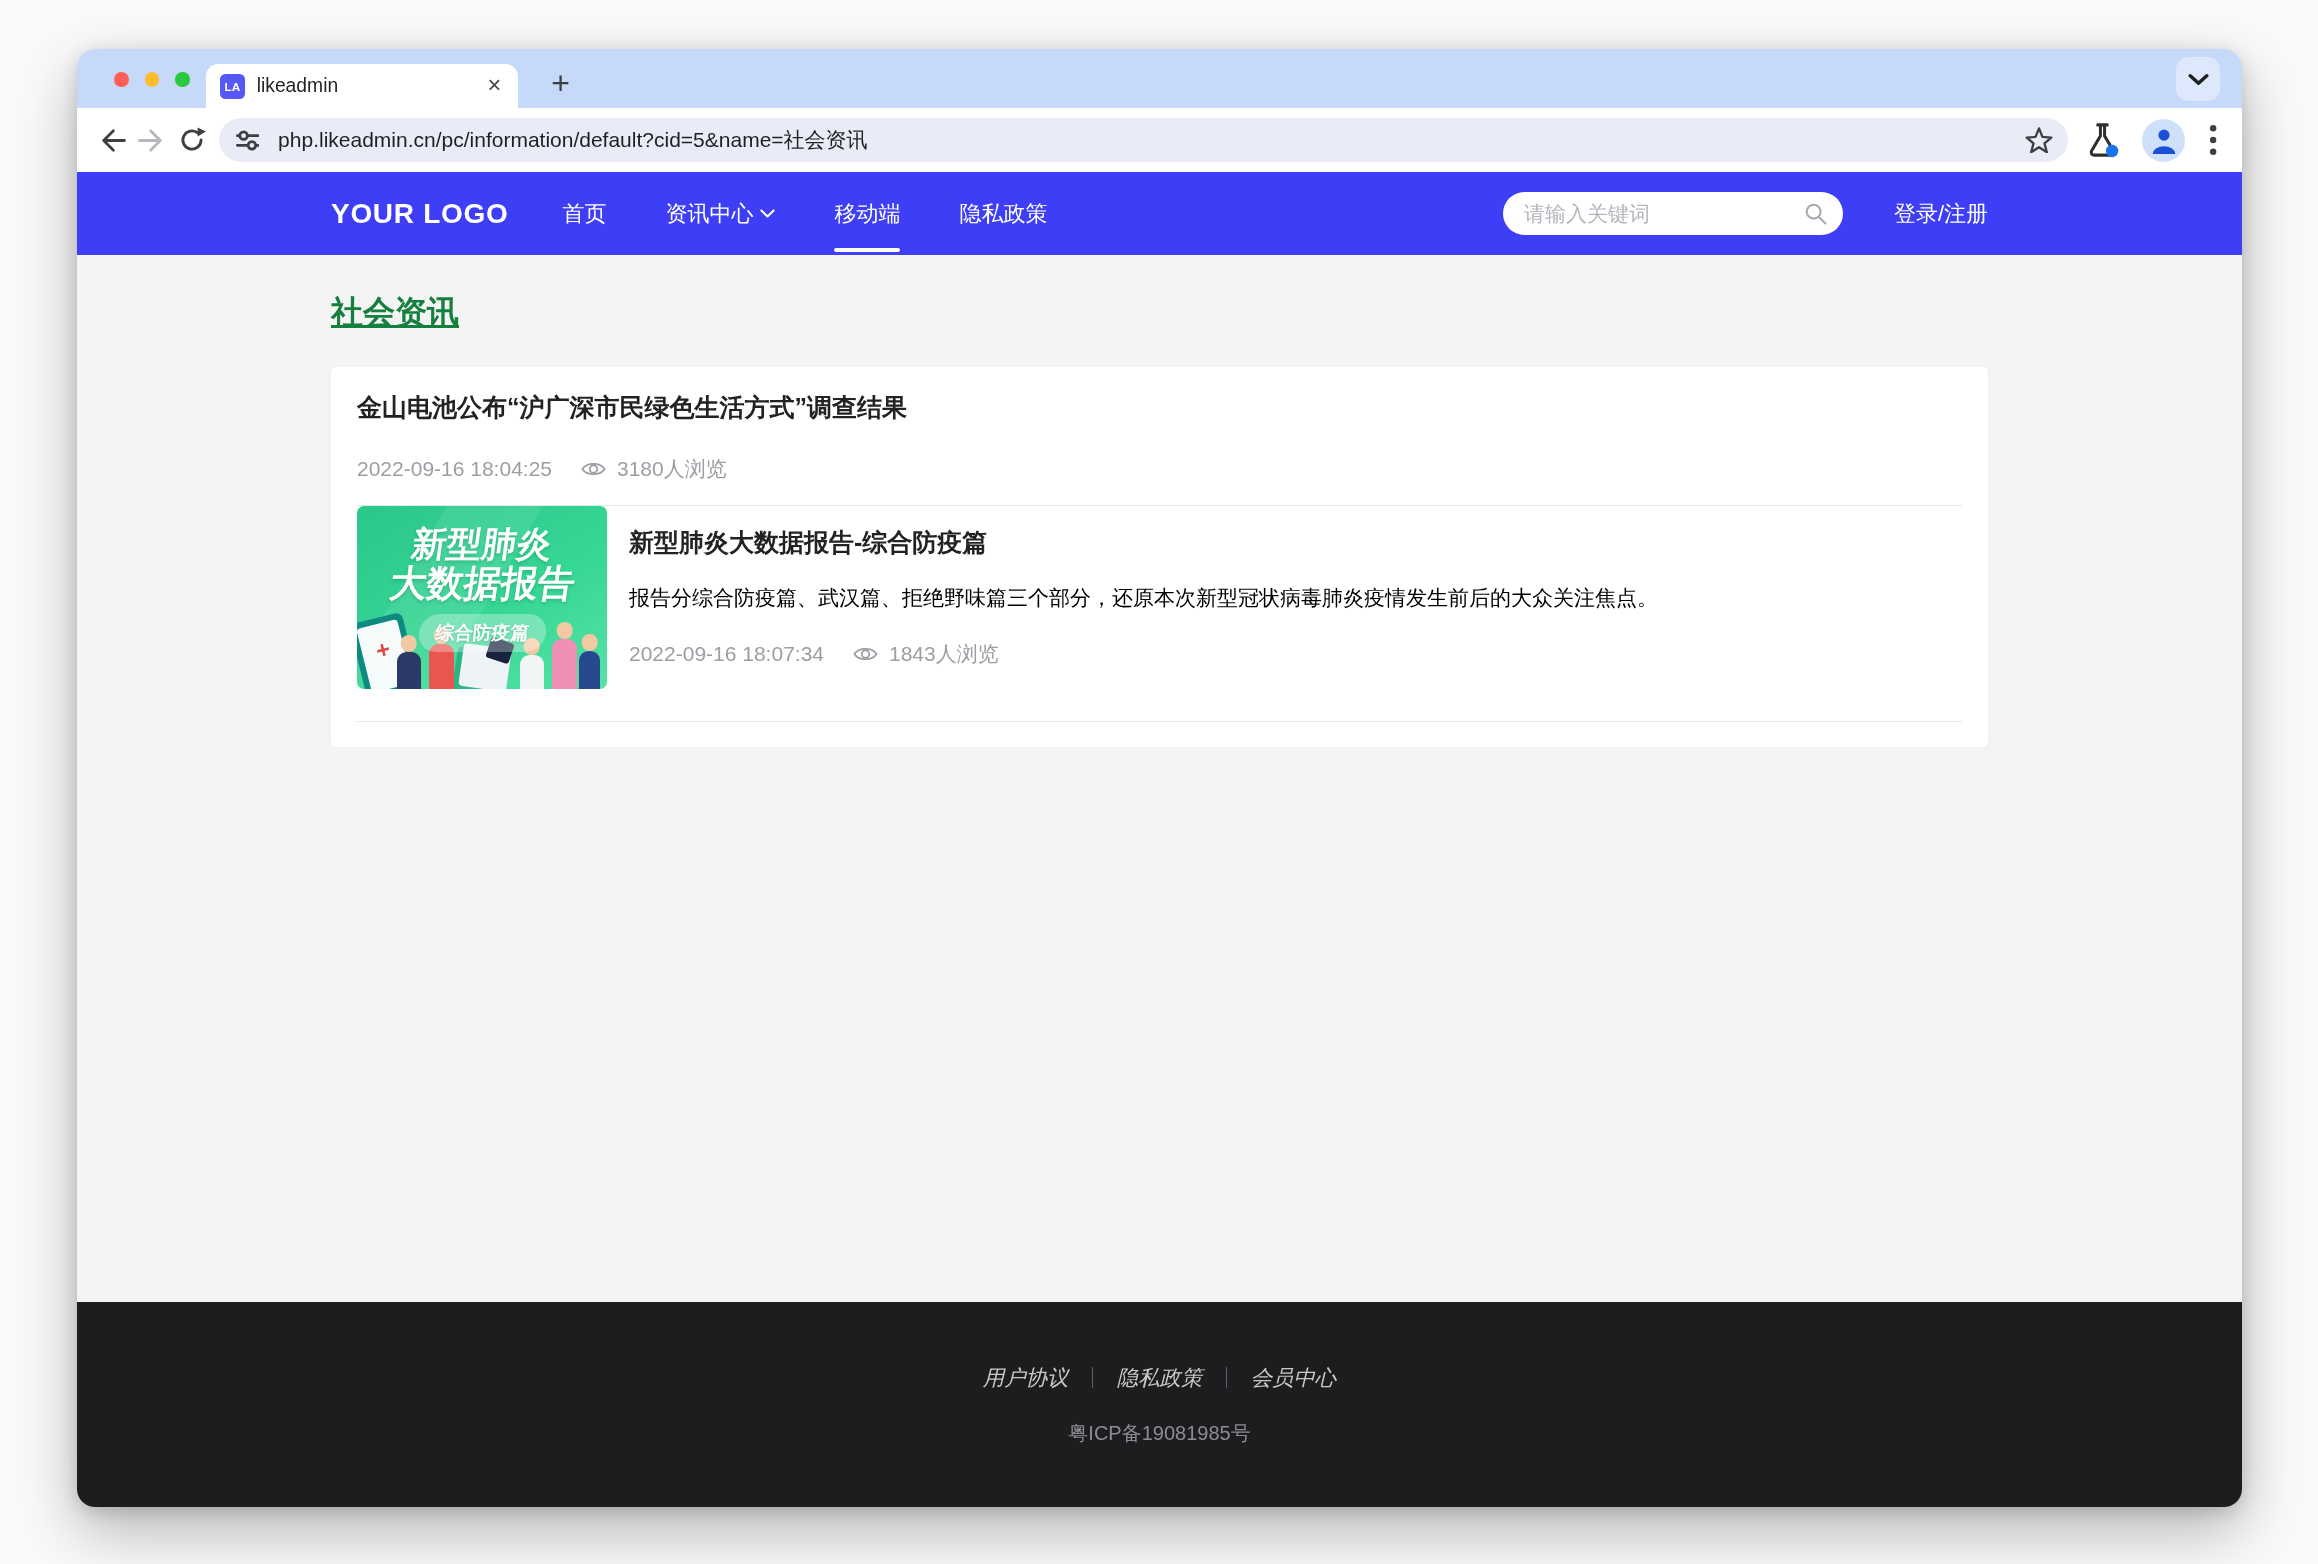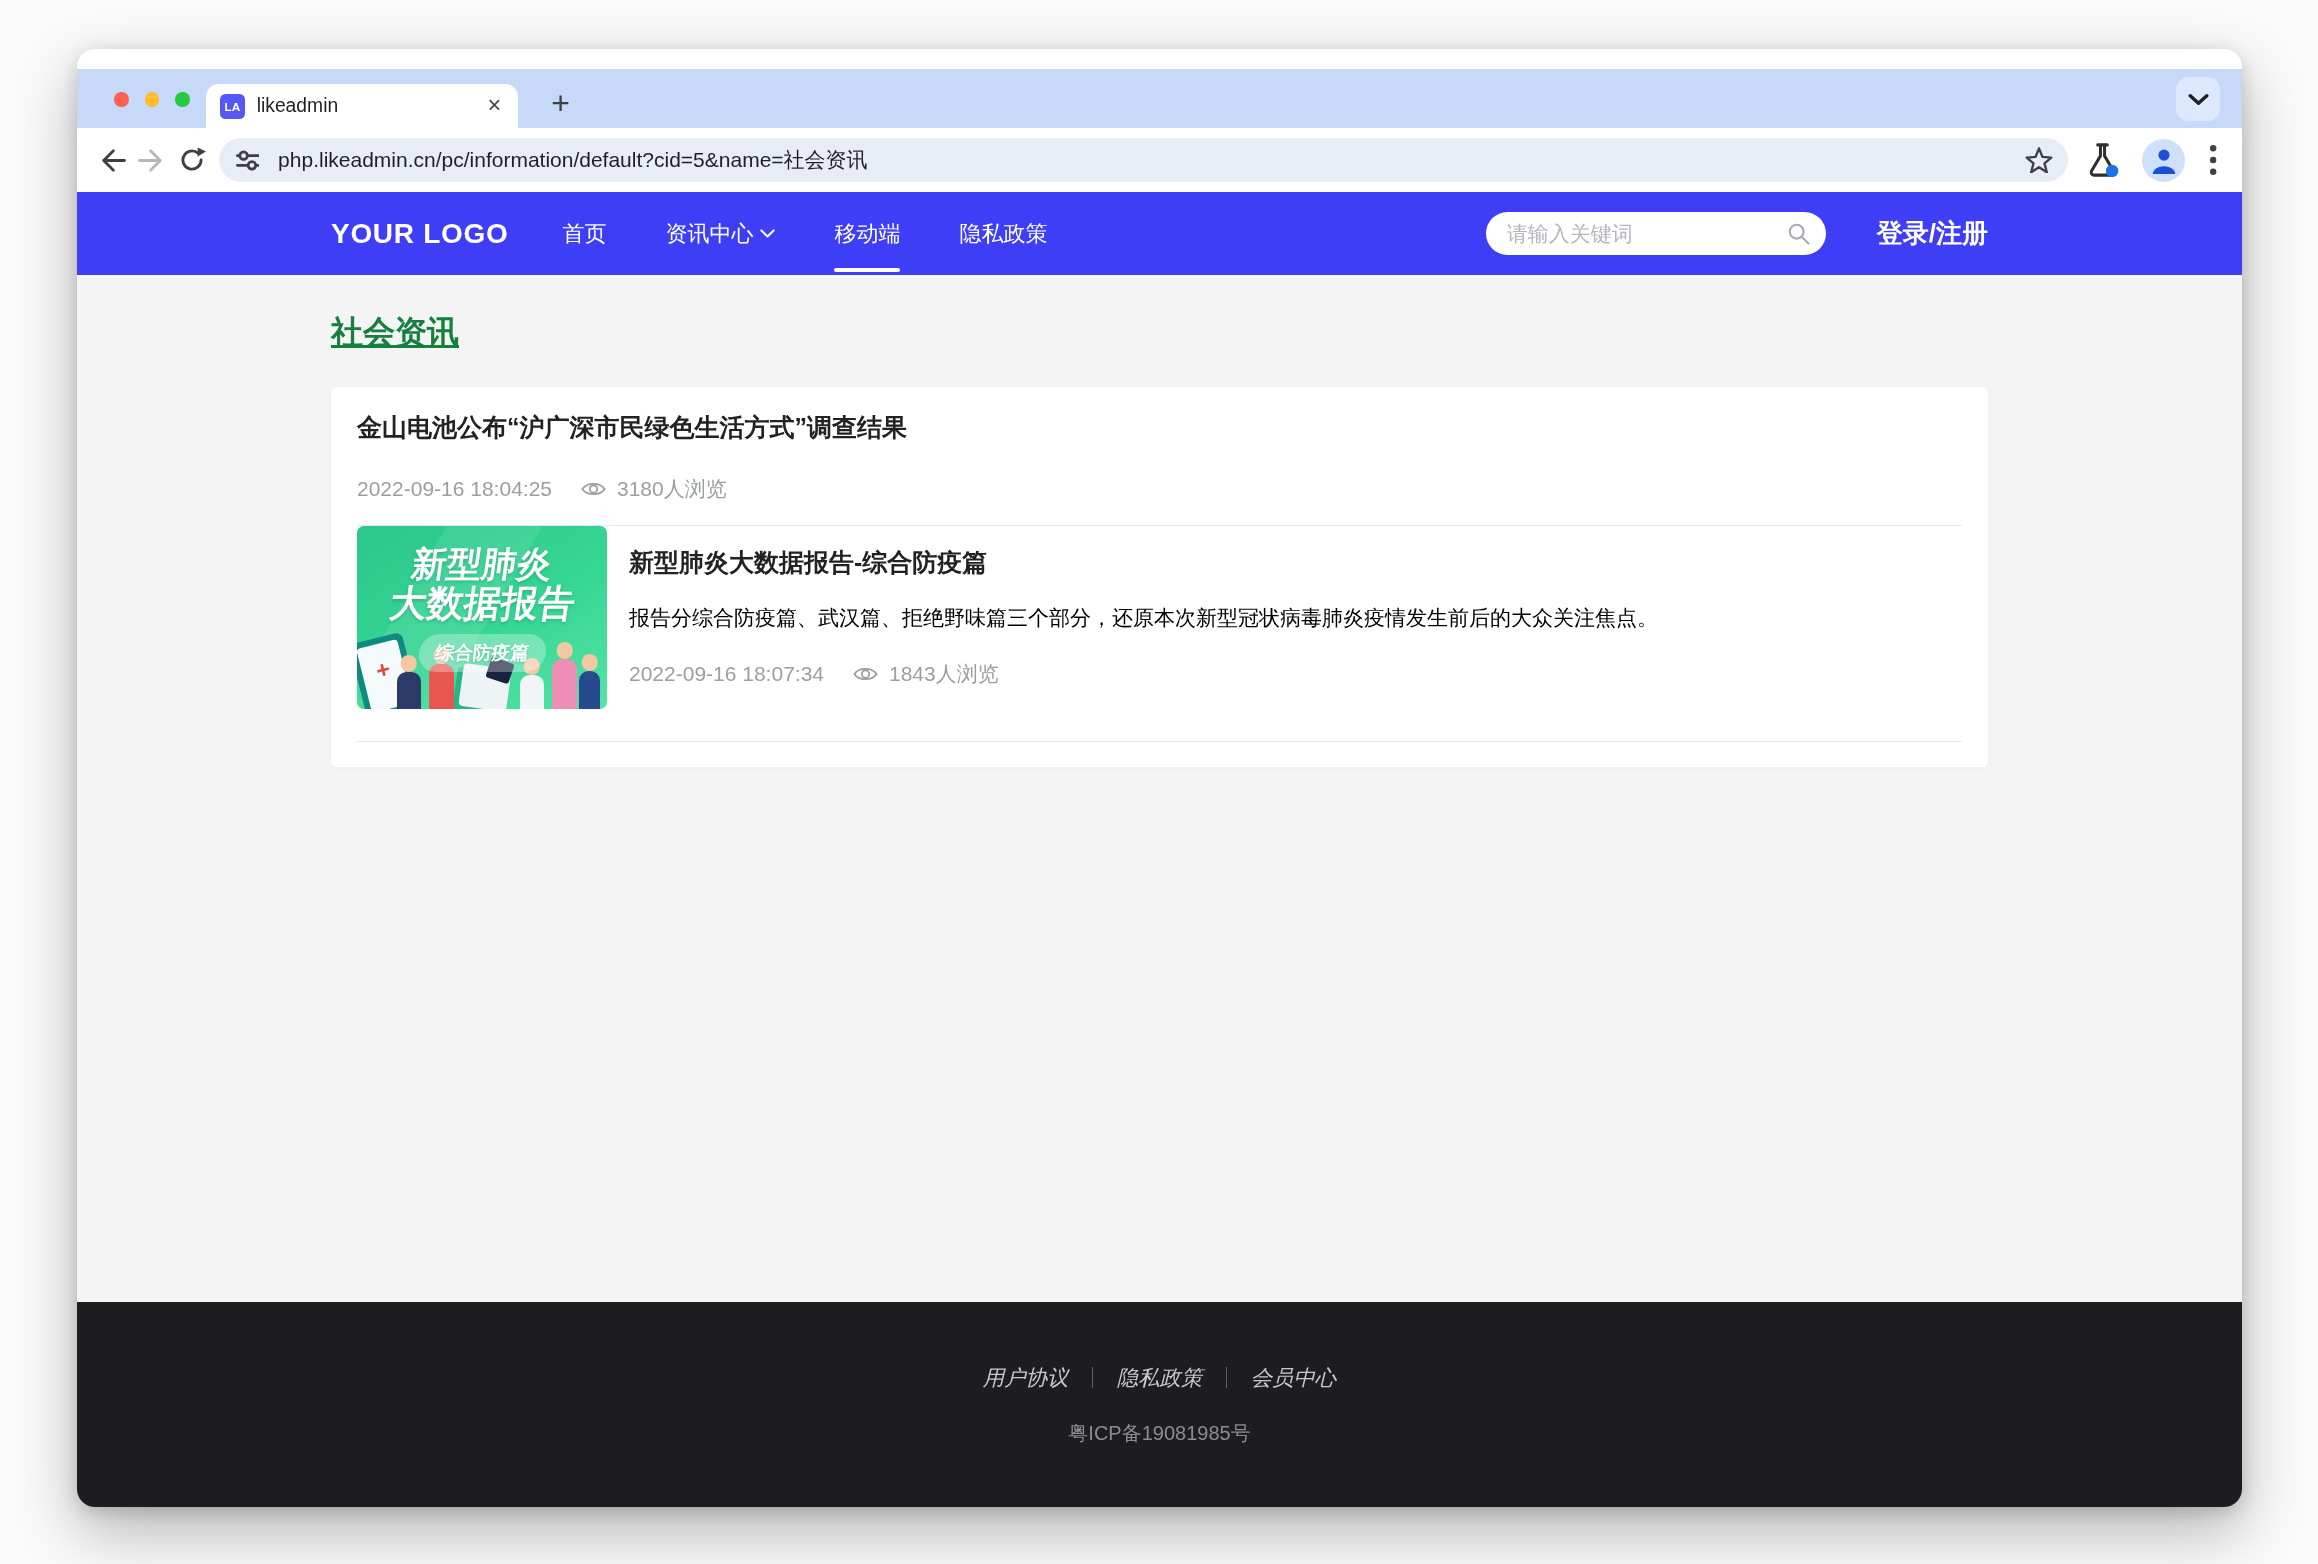--- a/index.html
+++ b/index.html
@@ -15,21 +15,21 @@
   .window {
     position:absolute; left:77px; top:49px; width:2165px; height:1458px;
     border-radius:18px; overflow:hidden; background:#fff;
     box-shadow:0 23.5px 62px rgba(0,0,0,.28), 0 4.1px 16.6px rgba(0,0,0,.14);
     display:flex; flex-direction:column;
   }
 
   
   .tabstrip {
     height:59px; flex:0 0 59px; background:var(--tab_strip,#c7d9f8);
-    display:flex; align-items:flex-end; position:relative;margin-top:20px;
+    display:flex; align-items:flex-end; position:relative;
   }
   .traffic { position:absolute; left:37px; top:23px; display:flex; gap:16px; }
   .light { width:14.5px; height:14.5px; border-radius:50%; }
   .light.red { background:#ff5f57; }
   .light.yellow { background:#febc2e; }
   .light.green { background:#28c840; }
   .tab {
     position:absolute; left:129px; bottom:0; width:312px; height:44px;
     background:#fff; border-radius:12.4px 12.4px 0 0;
     display:flex; align-items:center; padding:0 14px;
@@ -99,21 +99,21 @@
     position:relative; width:340px; height:43px; background:#fff; border-radius:21.4px;
     display:flex; align-items:center;
   }
   .search-pill input {
     flex:1; border:none; outline:none; background:transparent;
     font-size:21px; color:#333; padding:0 72px 0 21px;
     font-family:"Liberation Sans","DejaVu Sans",sans-serif;
   }
   .search-pill input::placeholder { color:#b3b6bd; }
   .search-pill .mag { position:absolute; right:15px; top:9.7px; }
-  .login { color:#fff; font-size:26px; margin-left:51px; white-space:nowrap;font-weight:bold; }
+  .login { color:#fff; font-size:22px; margin-left:51px; white-space:nowrap; }
 
   
   .main { flex:1; background:#f4f4f5; overflow:hidden; }
   .main-inner { width:1657px; margin:0 auto; }
   .page-title { margin-top:36px; font-size:32px; font-weight:600; color:#15803d;text-decoration:underline; }
   .card {
     margin-top:32px; background:#fff; border-radius:5.5px;
     padding:25px 26px; box-shadow:0 1.4px 7px rgba(0,0,0,.02);
   }
   .article { display:flex; gap:22px; }

